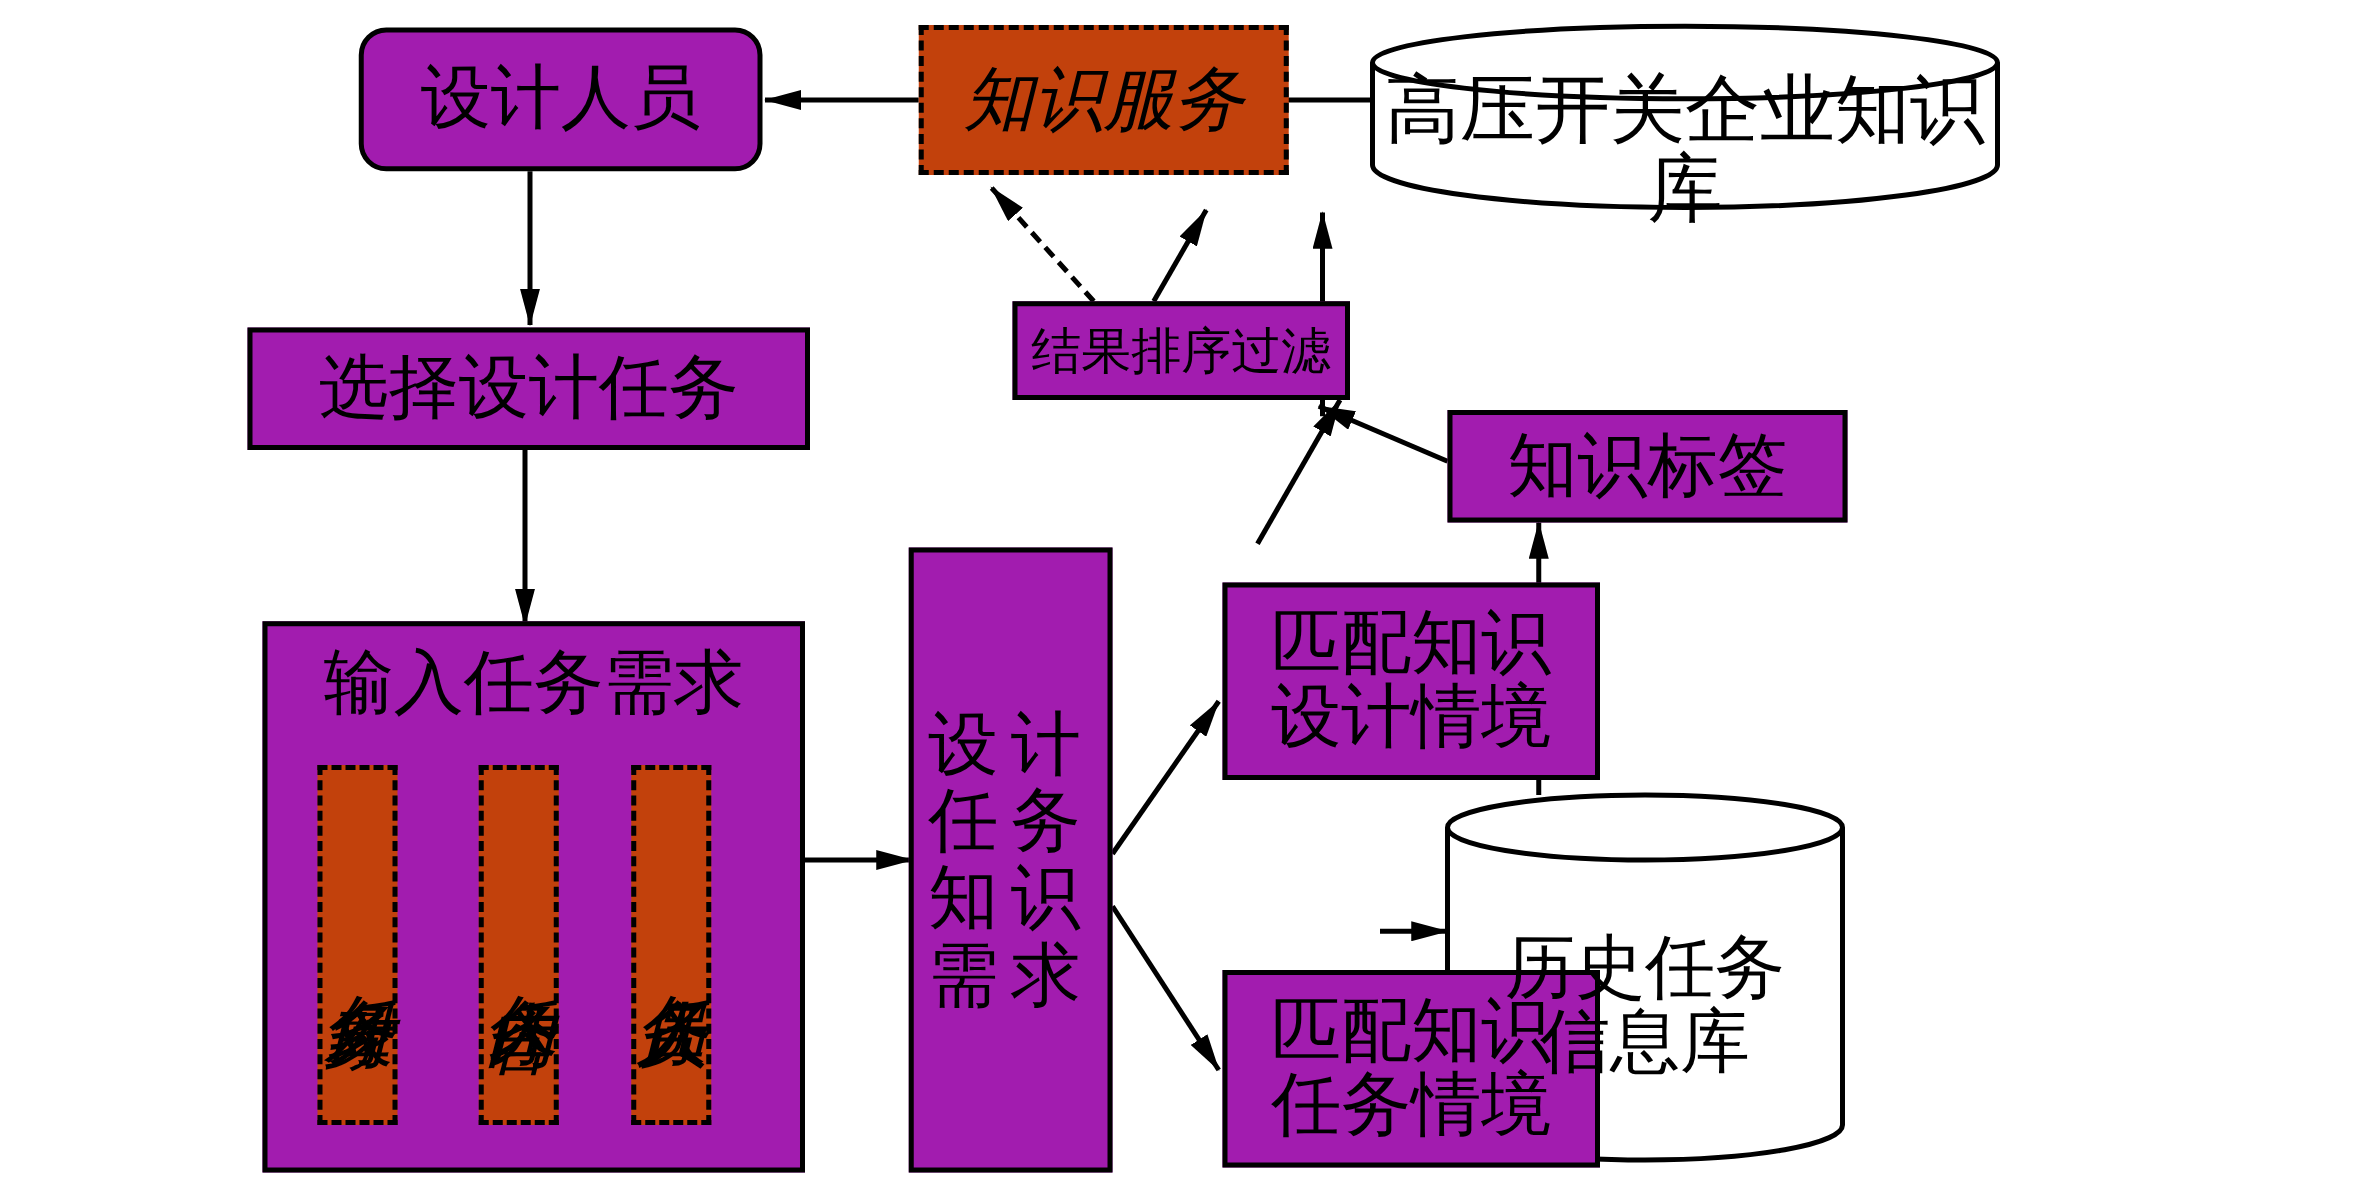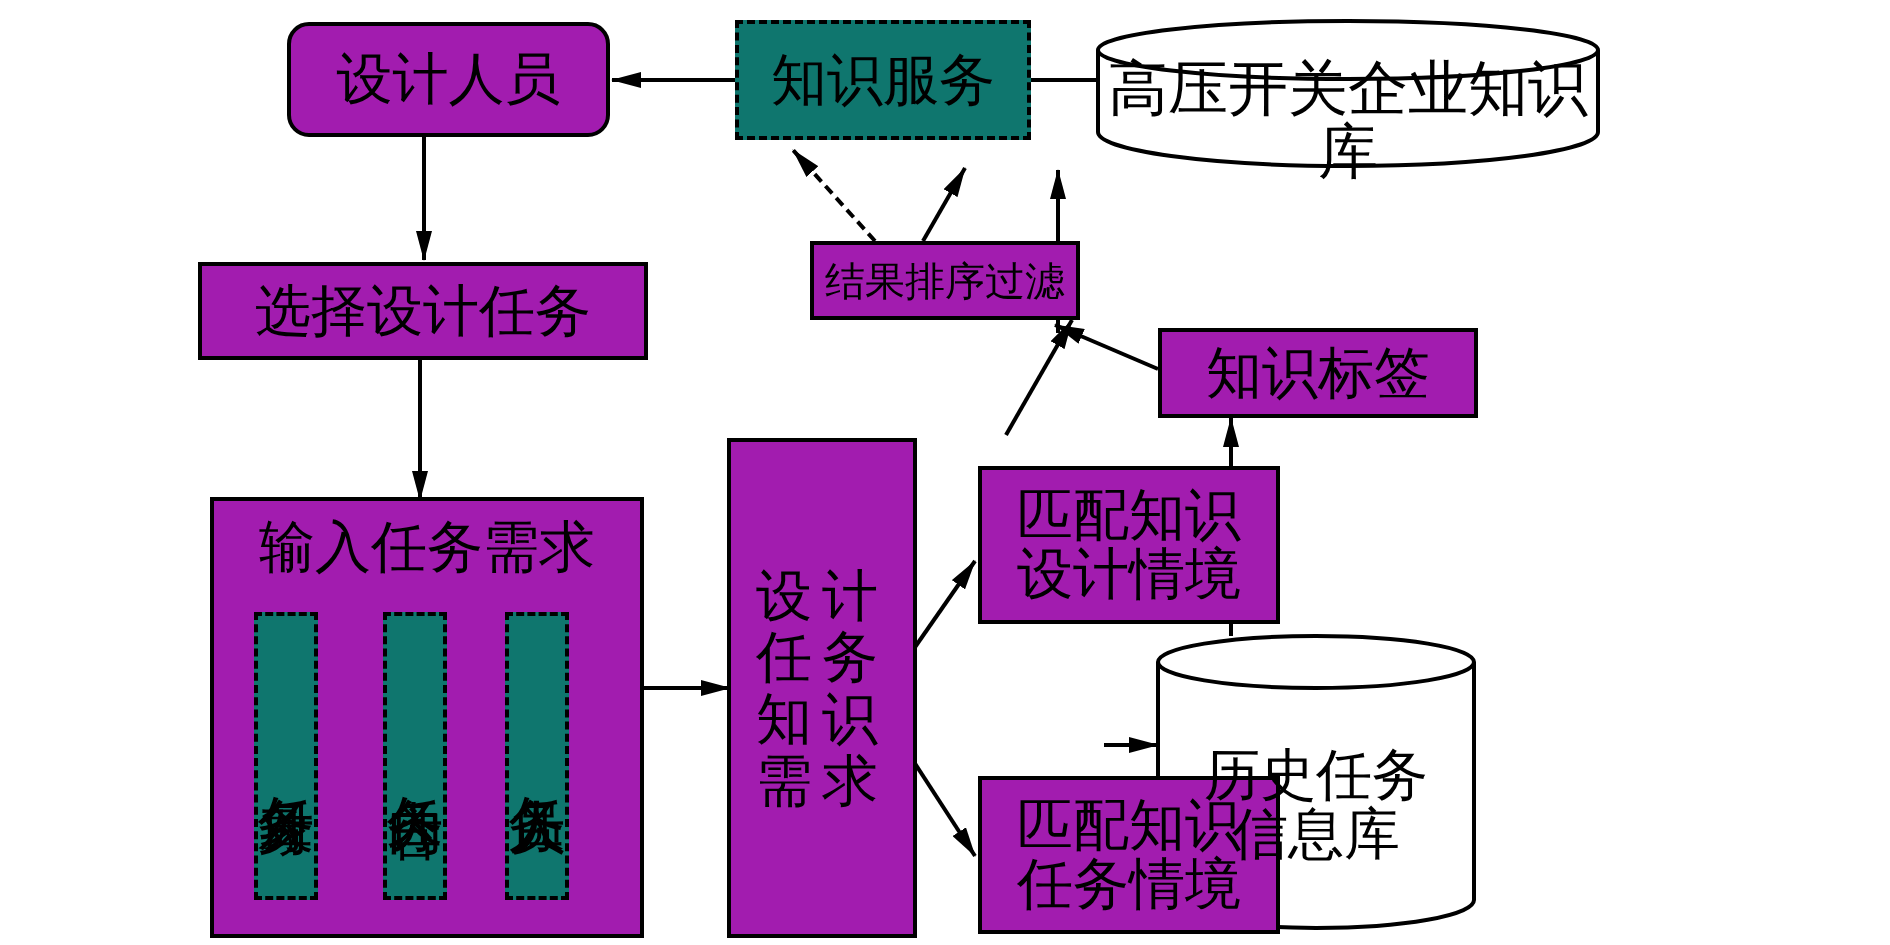--- a/index.html
+++ b/index.html
@@ -3,21 +3,21 @@
 <meta charset="utf-8">
 <style>
   html, body { margin: 0; padding: 0; background: #ffffff; }
   body { width: 1890px; height: 945px; position: relative; overflow: hidden;
          font-family: "DejaVu Serif", "Liberation Serif", serif; color: #000; }
   svg.canvas { position: absolute; left: 0; top: 0; }
   .node { position: absolute; box-sizing: border-box; display: flex;
           align-items: center; justify-content: center; text-align: center;
           font-size: 56px; line-height: 1.05; color: #000; }
   .solid { border: 4px solid #000; background: #a21caf; }
-  .dashed { border: 4px dashed #000; background: #0f766e; }
+  .dashed { border: 4px dashed #000; background: #c2410c; font-style: italic; }
   .rounded { border-radius: 22px; }
   .vertical { writing-mode: vertical-rl; text-orientation: upright; letter-spacing: 2px; }
   .two-line { white-space: pre-line; }
   .cyl-label { position: absolute; display: flex; align-items: center; justify-content: center;
                text-align: center; font-size: 56px; line-height: 1.05; white-space: pre-line; }
   .grid-2col { display: grid; grid-template-columns: 1fr 1fr; column-gap: 6px; row-gap: 0; }
   .grid-2col span { font-size: 56px; line-height: 1.1; }
 </style>
 </head>
 <body>
@@ -93,21 +93,21 @@
 <div class="node dashed vertical" style="left:254px; top:612px; width:64px; height:288px;">
   <span>任务对象</span>
 </div>
 <div class="node dashed vertical" style="left:383px; top:612px; width:64px; height:288px;">
   <span>任务内容</span>
 </div>
 <div class="node dashed vertical" style="left:505px; top:612px; width:64px; height:288px;">
   <span>任务人员</span>
 </div>
 
-<div class="node solid" style="left:727px; top:438px; width:190px; height:500px;">
+<div class="node solid" style="left:727px; top:438px; width:163px; height:500px;">
   <div class="grid-2col">
     <span style="grid-column:span 2; letter-spacing:10px;">设计</span>
     <span style="grid-column:span 2; letter-spacing:10px;">任务</span>
     <span style="grid-column:span 2; letter-spacing:10px;">知识</span>
     <span style="grid-column:span 2; letter-spacing:10px;">需求</span>
   </div>
 </div>
 
 <div class="node solid two-line" style="left:978px; top:466px; width:302px; height:158px;">
   <span>匹配知识

